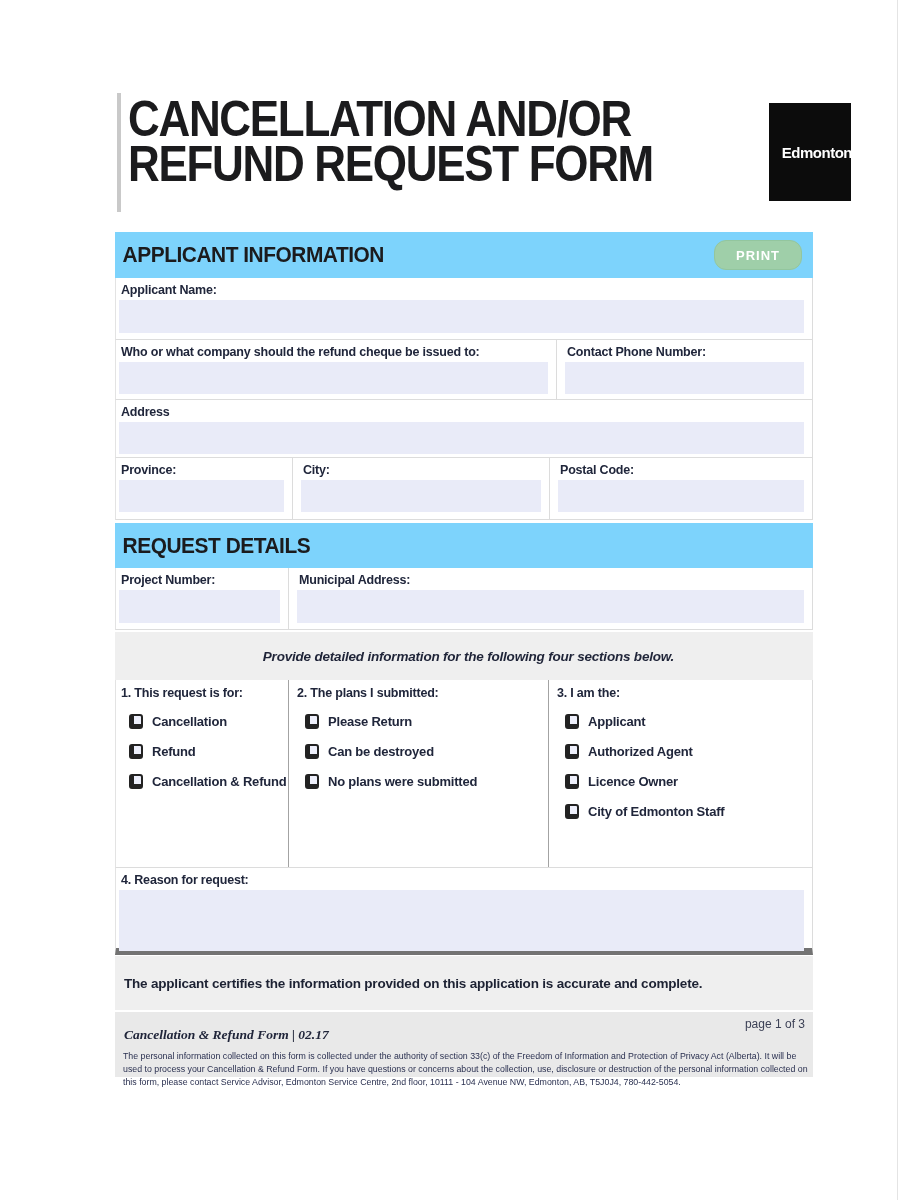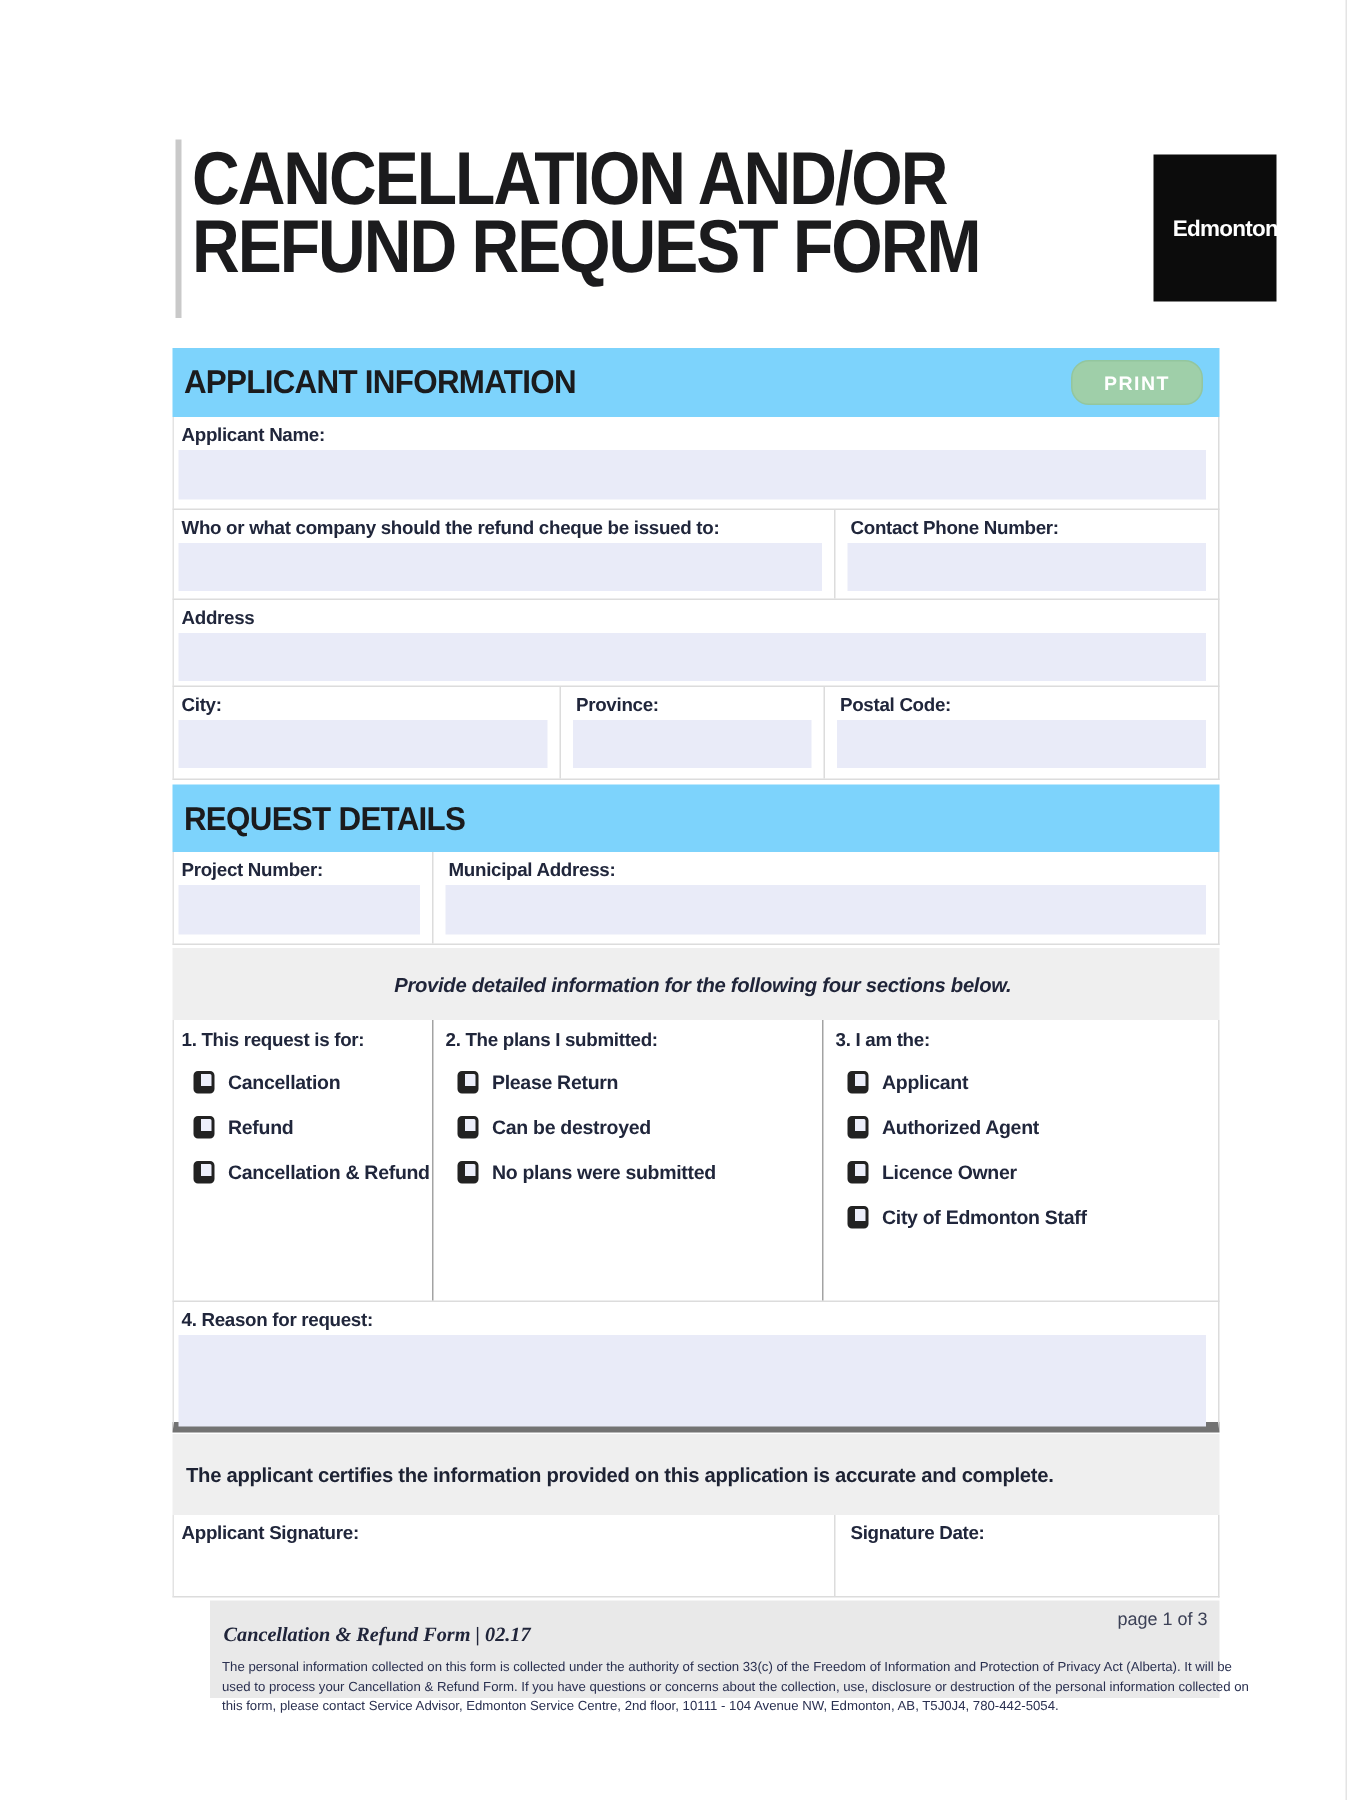--- a/index.html
+++ b/index.html
@@ -98,21 +98,21 @@
     font-family:"Liberation Sans", sans-serif; padding:4px 6px;
   }
 
   .cert-band { margin-top:1px; height:54px; background:#efefef; display:flex; align-items:center; }
   .cert-band .ctext { font-size:13.5px; font-weight:bold; letter-spacing:-.2px; color:#1d2233; padding-left:9px; }
 
   .sig-row { height:55px; }
   .w-sig { width:440px; }
 
   
-  .footer-band { position:relative; margin-top:2px; height:65px; background:#e9e9e9; padding:4px 10px 0 8px;margin-left:25px; }
+  .footer-band { position:relative; margin-top:2px; height:65px; background:#e9e9e9; padding:4px 10px 0 8px; }
   .page-indicator { position:absolute; right:8px; top:5px; font-size:12px; color:#3c4156; }
   .form-name {
     font-family:"Liberation Serif", serif; font-style:italic; font-weight:bold;
     font-size:13.5px; color:#20253a; margin:11px 0 7px 1px;
   }
   .privacy { font-size:8.8px; line-height:13px; color:#2a3050; width:690px; letter-spacing:0; }
 </style>
 </head>
 <body>
 
@@ -156,26 +156,26 @@
     </div>
 
     <div class="row r-addr">
       <div class="cell grow">
         <span class="flabel">Address</span>
         <input class="tinput short" type="text" style="">
       </div>
     </div>
 
     <div class="row r-city">
+      <div class="cell w-prov">
+        <span class="flabel">Province:</span>
+        <input class="tinput short" type="text" style="">
+      </div>
       <div class="cell w-city">
         <span class="flabel">City:</span>
-        <input class="tinput short" type="text" style="">
-      </div>
-      <div class="cell w-prov">
-        <span class="flabel">Province:</span>
         <input class="tinput short" type="text" style="">
       </div>
       <div class="cell grow">
         <span class="flabel">Postal Code:</span>
         <input class="tinput short" type="text" style="">
       </div>
     </div>
 
     <div class="band-header rd-header" style="height:45px;">
       <h2>REQUEST DETAILS</h2>
@@ -250,28 +250,20 @@
 
     <div class="reason-row">
       <span class="flabel">4. Reason for request:</span>
       <textarea class="reason-area" style=""></textarea>
     </div>
 
     <div class="cert-band">
       <span class="ctext">The applicant certifies the information provided on this application is accurate and complete.</span>
     </div>
 
-    <div class="row sig-row">
-      <div class="cell w-sig">
-        <span class="flabel">Applicant Signature:</span>
-      </div>
-      <div class="cell grow">
-        <span class="flabel">Signature Date:</span>
-      </div>
-    </div>
 
     <div class="footer-band">
       <span class="page-indicator">page 1 of 3</span>
       <div class="form-name">Cancellation &amp; Refund Form  |  02.17</div>
       <div class="privacy">The personal information collected on this form is collected under the authority of section 33(c) of the Freedom of Information and Protection of Privacy Act (Alberta). It will be used to process your Cancellation &amp; Refund Form. If you have questions or concerns about the collection, use, disclosure or destruction of the personal information collected on this form, please contact Service Advisor, Edmonton Service Centre, 2nd floor, 10111 - 104 Avenue NW, Edmonton, AB, T5J0J4, 780-442-5054.</div>
     </div>
 
   </div>
 </div>
 

